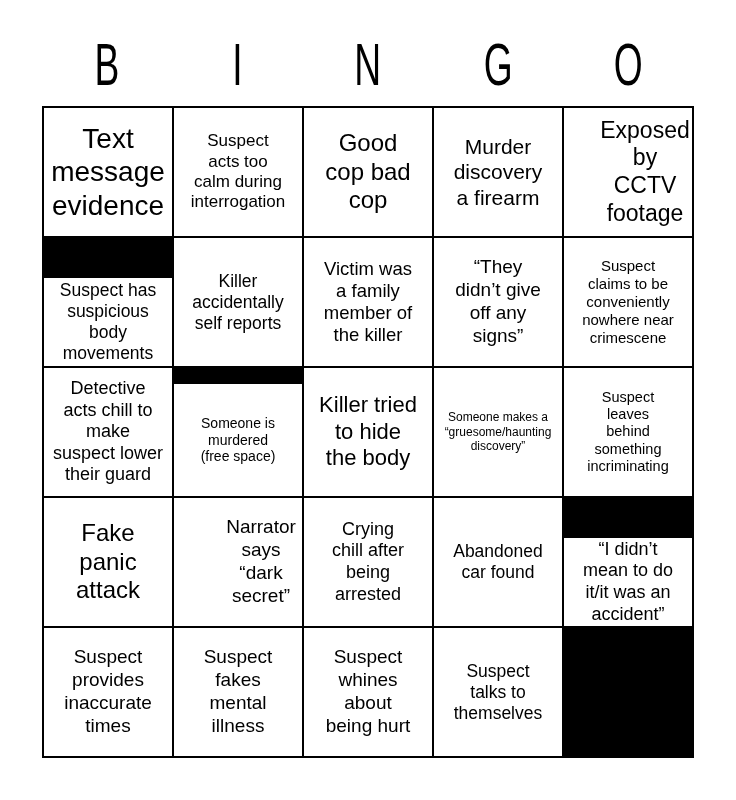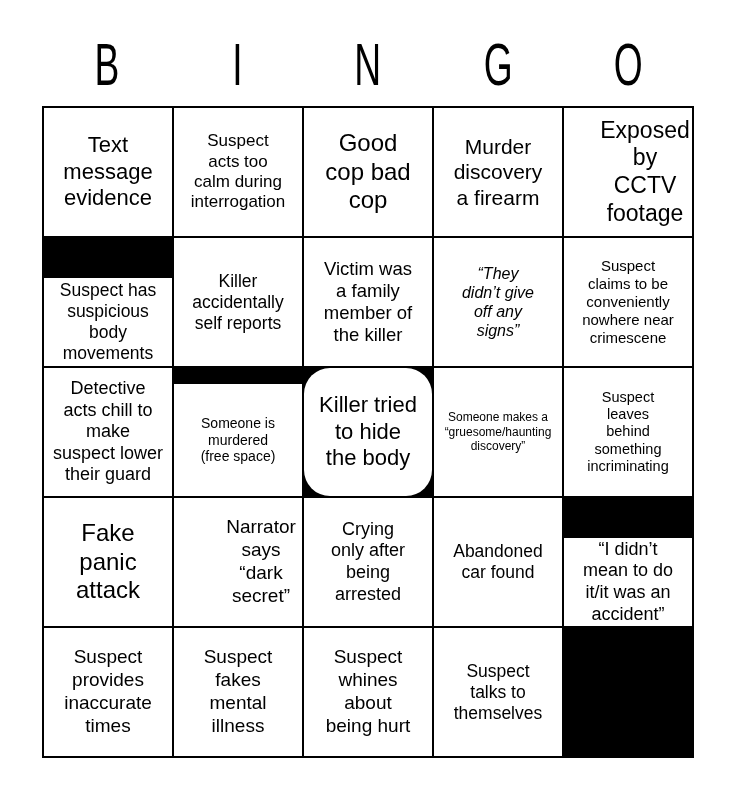--- a/index.html
+++ b/index.html
@@ -81,21 +81,21 @@
         <span class="letter">N</span>
       </div>
       <div class="letter-slot">
         <span class="letter">G</span>
       </div>
       <div class="letter-slot">
         <span class="letter">O</span>
       </div>
     </div>
   <div class="grid" id="grid">
-      <div class="cell" style="font-size: 22px;">Text
+      <div class="cell" style="font-size: 28px;">Text
 message
 evidence</div>
       <div class="cell" style="font-size: 17px;">Suspect
 acts too
 calm during
 interrogation</div>
       <div class="cell" style="font-size: 24px;">Good
 cop bad
 cop</div>
       <div class="cell" style="font-size: 21px;">Murder
@@ -108,56 +108,56 @@
 suspicious
 body
 movements</div>
       <div class="cell" style="font-size: 17.5px;">Killer
 accidentally
 self reports</div>
       <div class="cell" style="font-size: 18.5px;">Victim was
 a family
 member of
 the killer</div>
-      <div class="cell" style="font-size: 16px; font-style: italic;">“They
+      <div class="cell" style="font-size: 19px;">“They
 didn’t give
 off any
 signs”</div>
       <div class="cell" style="font-size: 15px;">Suspect
 claims to be
 conveniently
 nowhere near
 crimescene</div>
       <div class="cell" style="font-size: 18px;">Detective
 acts chill to
 make
 suspect lower
 their guard</div>
       <div class="cell" style="font-size: 14px; margin-top: 16px;">Someone is
 murdered
 (free space)</div>
-      <div class="cell" style="font-size: 22px; border-radius: 26px;">Killer tried
+      <div class="cell" style="font-size: 22px;">Killer tried
 to hide
 the body</div>
       <div class="cell" style="font-size: 12px;">Someone makes a
 “gruesome/haunting
 discovery”</div>
       <div class="cell" style="font-size: 14.5px;">Suspect
 leaves
 behind
 something
 incriminating</div>
       <div class="cell" style="font-size: 24px;">Fake
 panic
 attack</div>
       <div class="cell" style="font-size: 19px; padding-left: 48px;">Narrator
 says “dark
 secret”</div>
       <div class="cell" style="font-size: 18px;">Crying
-only after
+chill after
 being
 arrested</div>
       <div class="cell" style="font-size: 17.5px;">Abandoned
 car found</div>
       <div class="cell" style="font-size: 18px; margin-top: 40px;">“I didn’t
 mean to do
 it/it was an
 accident”</div>
       <div class="cell" style="font-size: 19px;">Suspect
 provides

